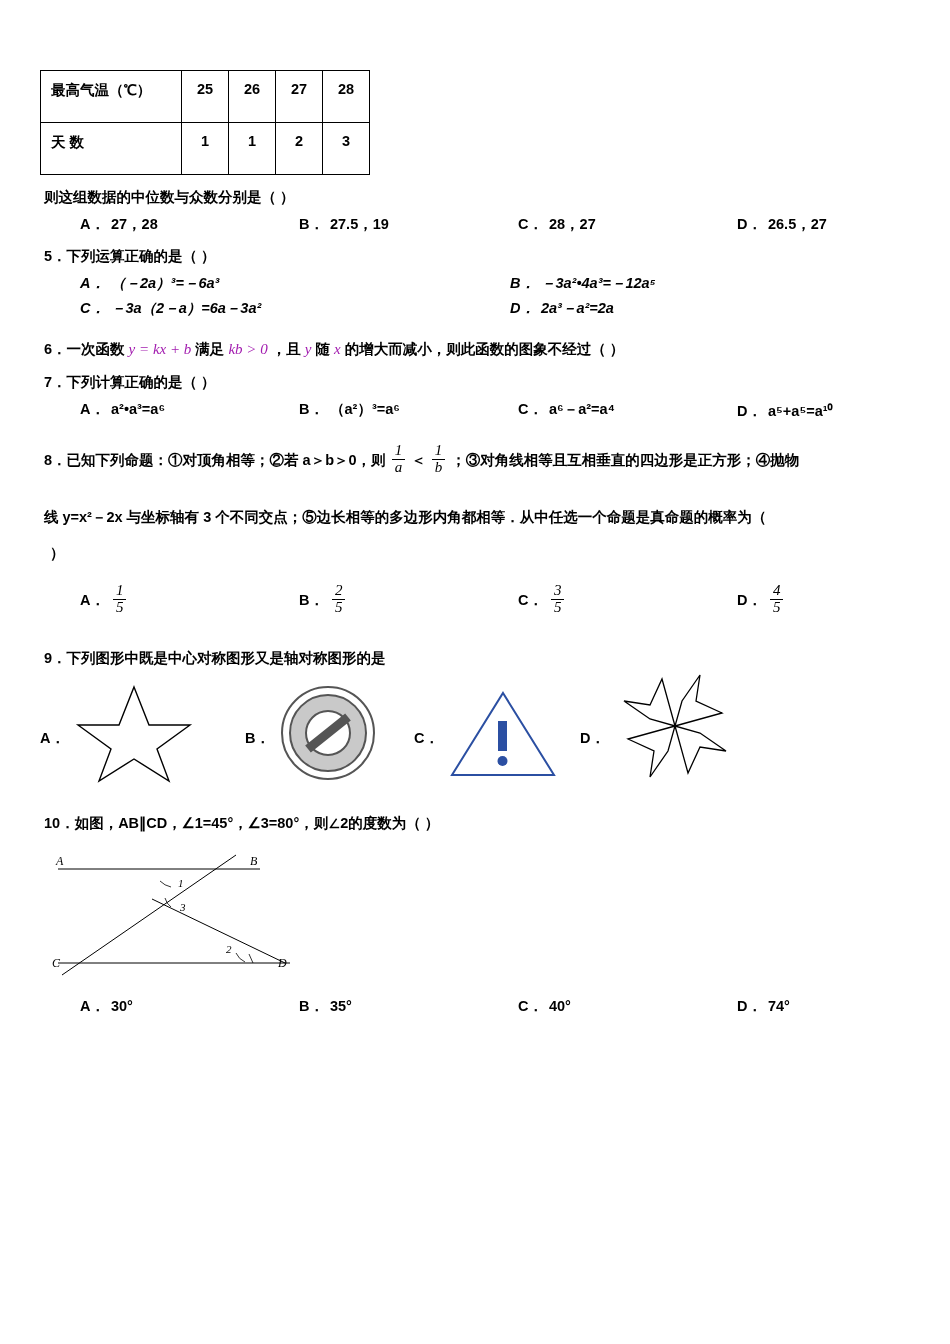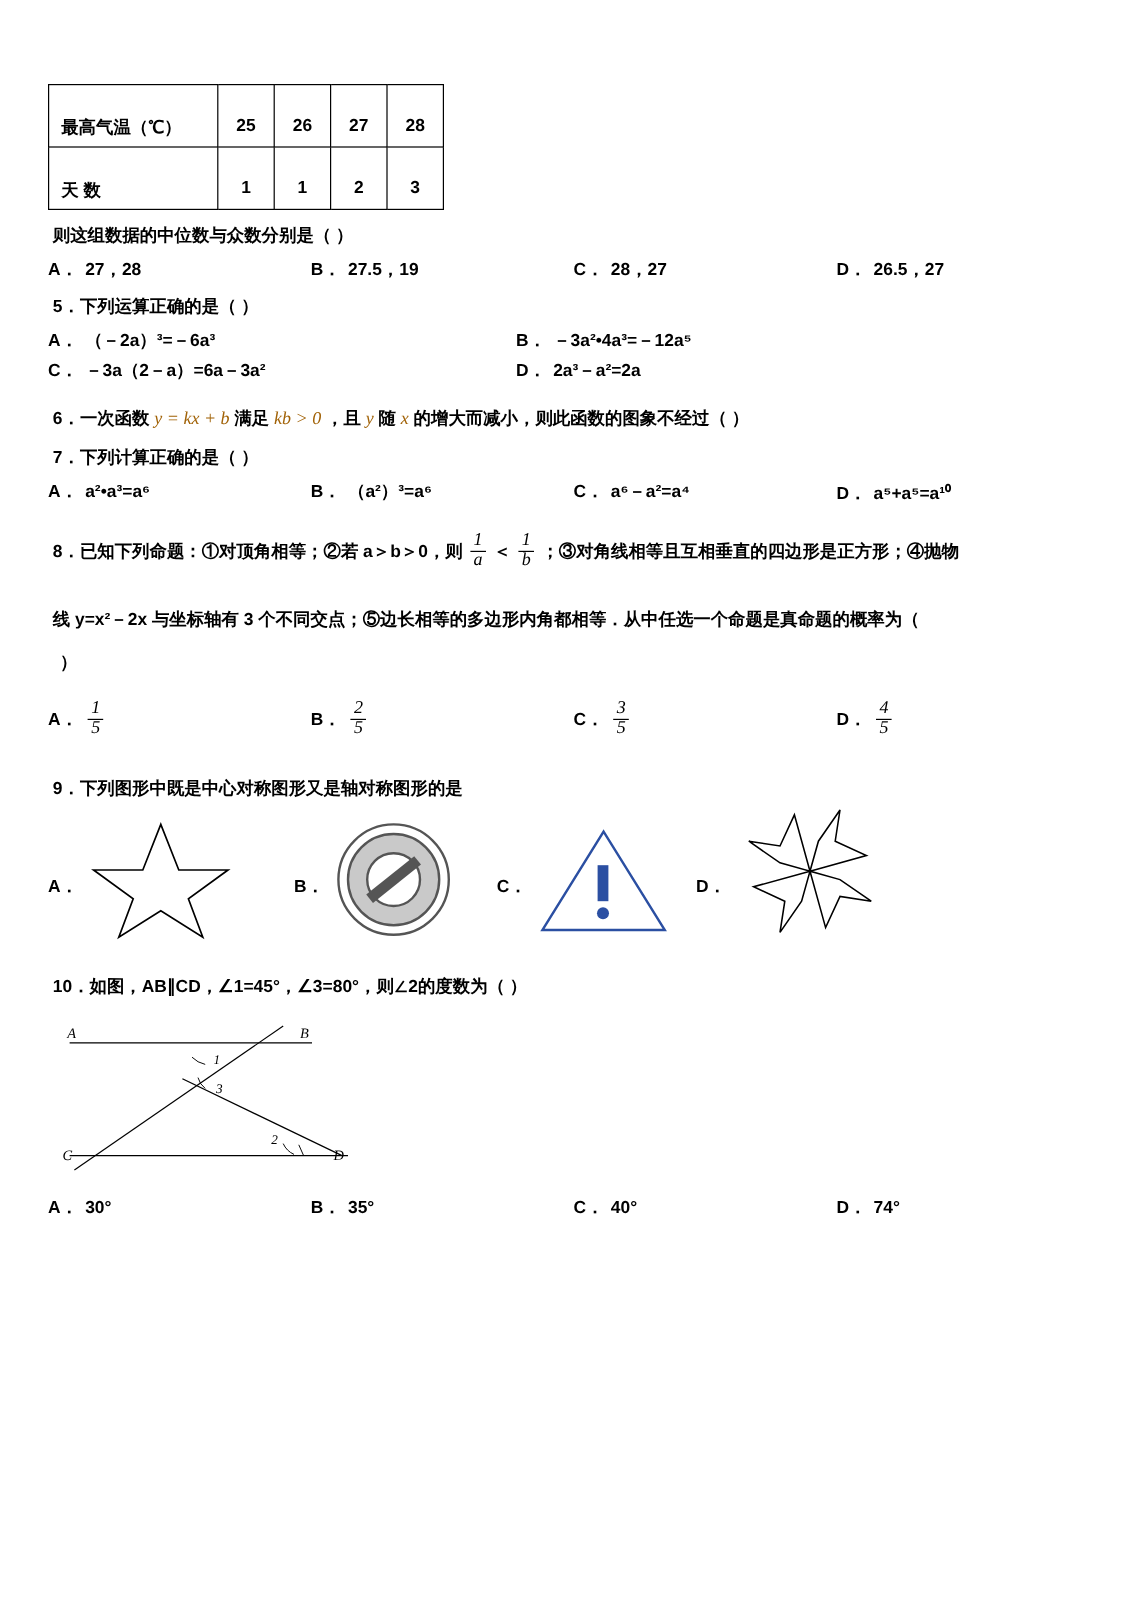--- a/index.html
+++ b/index.html
@@ -19,21 +19,21 @@
     margin-left:0px;
     margin-bottom:4px;
   }
   table.temp td {
     border:1px solid #000;
     font-family:"Liberation Sans", sans-serif;
     font-weight:bold;
     font-size:14.5px;
     text-align:center;
     vertical-align:top;
-    padding:26px 6px 0 6px;
+    padding:10px 6px 0 6px;
     margin-top:16px;
   }
   table.temp td.label {
     width:124px; text-align:left; padding-left:10px;
   }
   table.temp td.num { width:34px; }
   table.temp tr { height:52px; }
 
   .q {
     font-family:"Liberation Sans", sans-serif;
@@ -42,22 +42,22 @@
     margin:12px 0 6px 4px;
     line-height:1.5;
   }
   .opts {
     display:flex;
     font-family:"Liberation Sans", sans-serif;
     font-size:14.5px;
     font-weight:bold;
     margin:6px 0 6px 0;
   }
-  .opts .op { width:219px; }
-  .opts.two .op { width:390px; }
+  .opts .op { width:219px;margin-left:40px; }
+  .opts.two .op { width:390px;font-style:italic; }
   .opts .op .lab { margin-right:6px; }
   .indent { margin-left:10px; }
 
   .frac {
     display:inline-block;
     vertical-align:-0.45em;
     text-align:center;
     font-family:"Liberation Serif", serif;
     font-style:italic;
     font-weight:normal;
@@ -66,21 +66,21 @@
     margin:0 2px;
   }
   .frac .n { display:block; padding:0 3px; }
   .frac .d { display:block; border-top:1px solid #000; padding:0 3px; }
 
   .mathimg {
     font-family:"Liberation Serif", serif;
     font-style:italic;
     font-size:15px;
     font-weight:normal;
-    color:#a16207;
+    color:#a21caf;
   }
 
   .q8 { line-height:2.4; }
   .q8b { line-height:1.9; }
 
   .figrow {
     position:relative;
     height:110px;
     margin-top:8px;
     font-family:"Liberation Sans", sans-serif;

